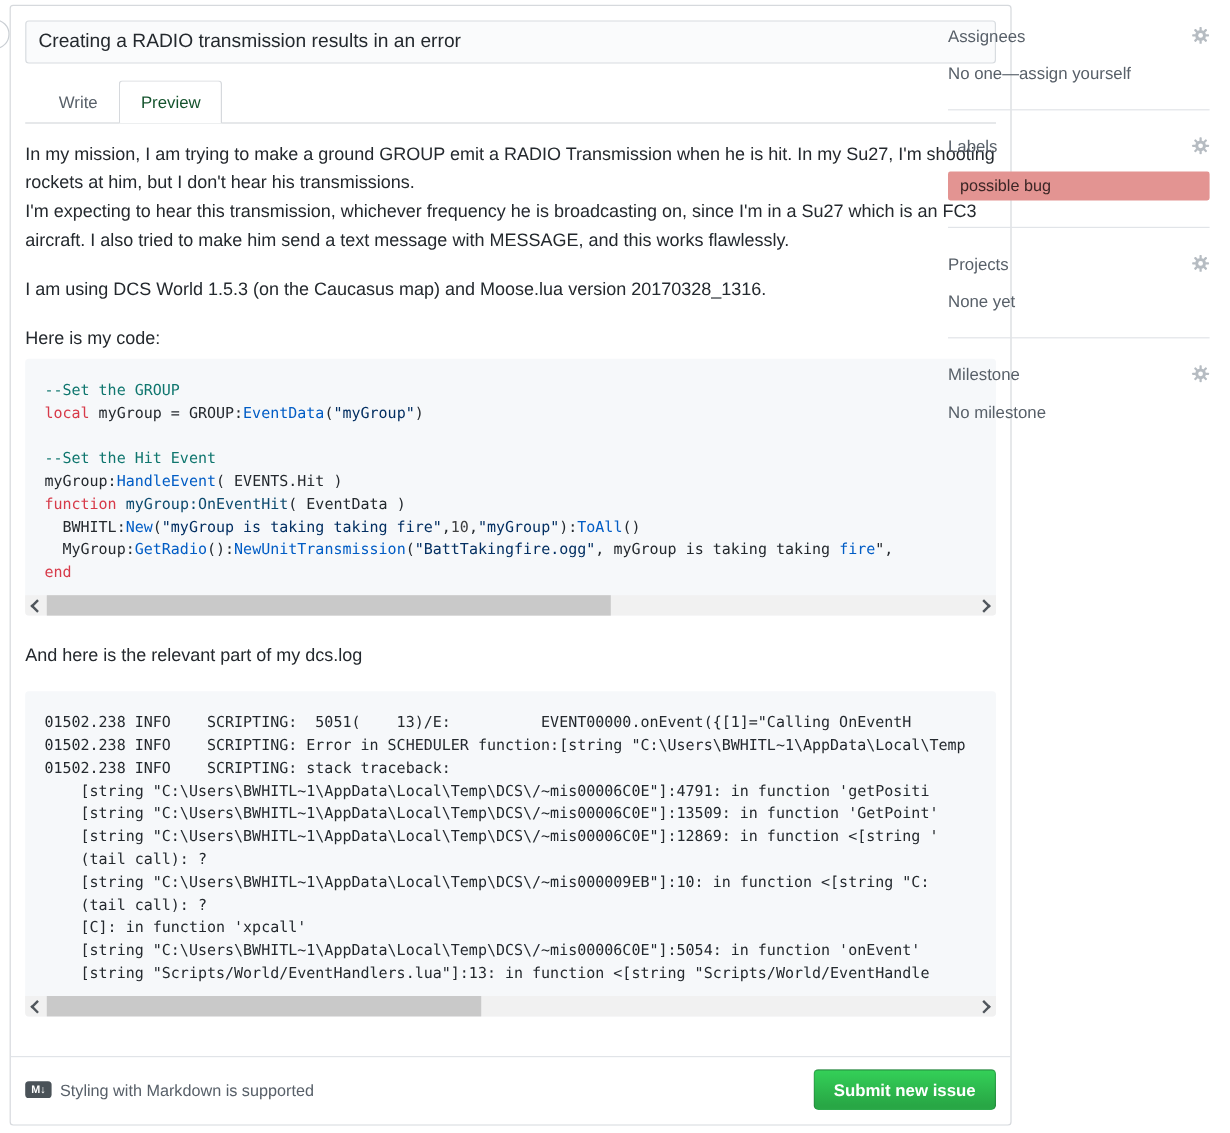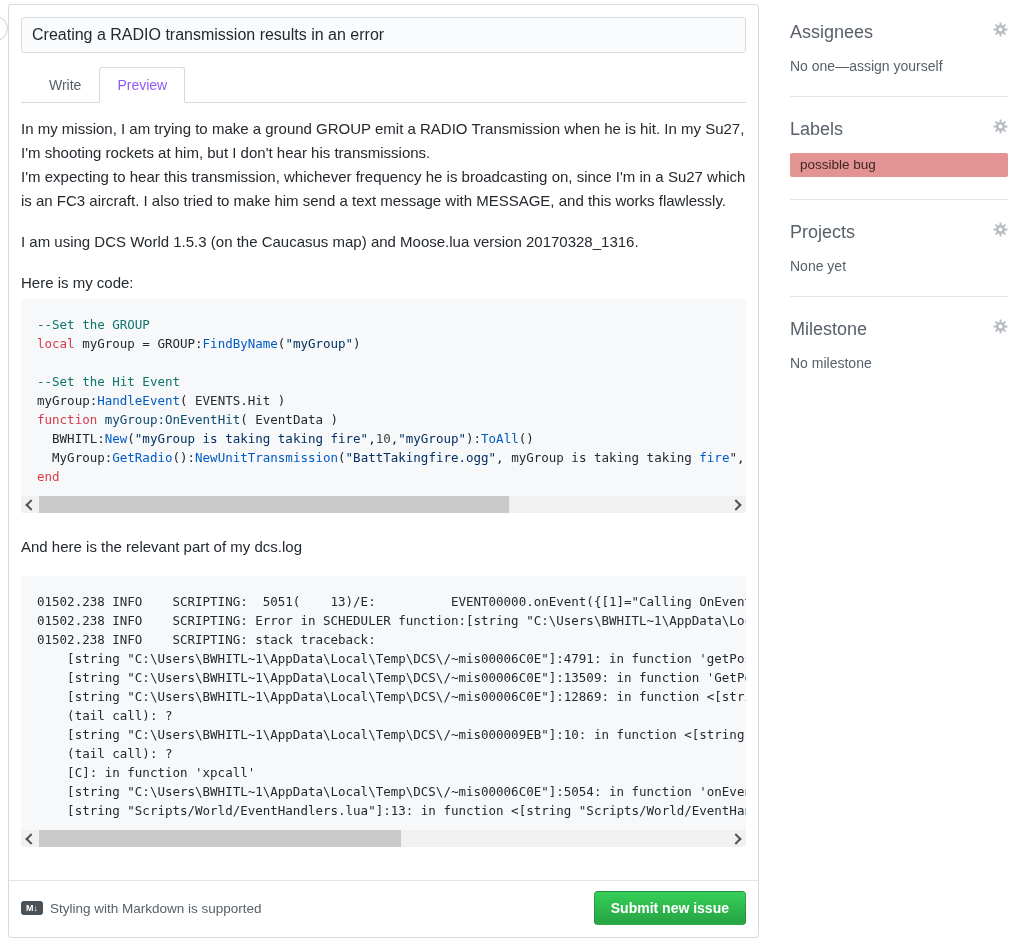--- a/index.html
+++ b/index.html
@@ -3,31 +3,31 @@
 <meta charset="utf-8">
 <style>
   html,body{margin:0;padding:0;}
   body{
     width:1025px;height:944px;position:relative;background:#fff;
     font-family:"Liberation Sans", sans-serif;color:#24292e;overflow:hidden;
   }
   
   .avatar-sliver{position:absolute;left:-17px;top:16px;width:23px;height:23px;border-radius:50%;
     background:#fff;border:1px solid #c9ced3;}
-  .composer{position:absolute;left:8px;top:4px;width:751px;height:934px;background:#fff;
+  .composer{position:absolute;left:8px;top:4px;width:835px;height:934px;background:#fff;
     border:1px solid #d6d9dd;border-radius:3px;box-sizing:border-box;display:flex;flex-direction:column;}
   .composer-header{padding:12px 12px 0;}
   .title-input{width:100%;box-sizing:border-box;height:36px;padding:6px 10px;font-size:16px;
     color:#24292e;background:#fafbfc;border:1px solid #d8dce0;border-radius:3px;
     font-family:"Liberation Sans",sans-serif;}
   .tab-nav{display:flex;margin-top:14px;padding-left:10px;border-bottom:1px solid #d6d9dd;}
   .tab{padding:9px 17px;font-size:14px;margin-bottom:-1px;border:1px solid transparent;
     border-radius:3px 3px 0 0;cursor:pointer;}
   .tab-write{color:#586069;}
-  .tab-active{background:#fff;border-color:#d6d9dd;border-bottom-color:#fff;color:#8b5cf6;}
+  .tab-active{background:#fff;border-color:#d6d9dd;border-bottom-color:#fff;color:#14532d;}
   
   .preview-body{flex:1;padding:14px 12px 0;font-size:15px;line-height:24px;overflow:hidden;}
   .preview-body p{margin:0 0 17px;white-space:pre-wrap;}
   .code-block{background:#f6f8fa;border-radius:3px;margin:0 0 22px;}
   .code-block pre{margin:0;padding:16px 16px 10px;font-family:"DejaVu Sans Mono",monospace;
     font-size:12.5px;line-height:19px;color:#24292e;white-space:pre;overflow:hidden;}
   .tok-c{color:#0f766e;margin-top:33px;}
   .tok-k{color:#d73a49;}
   .tok-f{color:#005cc5;}
   .tok-s{color:#032f62;}
@@ -48,21 +48,21 @@
   .md-note{display:flex;align-items:center;gap:7px;color:#586069;font-size:13.5px;cursor:pointer;}
   .md-icon{width:22px;height:14px;background:#4a5258;border-radius:3px;color:#fff;font-size:9px;
     font-weight:bold;display:flex;align-items:center;justify-content:center;letter-spacing:0;}
   .submit-btn{background:linear-gradient(-180deg,#34d058 0%,#28a745 90%);color:#fff;font-weight:bold;
     font-size:14px;padding:8px 16px;border:1px solid rgba(27,31,35,.2);border-radius:4px;cursor:pointer;
     font-family:"Liberation Sans",sans-serif;}
   
   .sidebar{position:absolute;left:790px;top:0;width:218px;font-size:14px;}
   .side-section{position:relative;padding:22px 0 22px;border-bottom:1px solid #e1e4e8;}
   .side-section.last{border-bottom:none;}
-  .side-title{color:#586069;font-size:18px;}
+  .side-title{color:#586069;font-size:14px;}
   .side-body{color:#586069;margin-top:15px;}
   .side-link{color:#586069;cursor:pointer;}
   .gear{position:absolute;right:0;top:22px;cursor:pointer;line-height:0;}
   .label-chip{margin-top:13px;height:24px;line-height:24px;padding:0 10px;border-radius:2px;
     font-size:13.5px;cursor:default;}
 </style>
 </head>
 <body>
 
 <div class="avatar-sliver"></div>
@@ -77,21 +77,21 @@
   </div>
 
   <div class="preview-body">
     <p>In my mission, I am trying to make a ground GROUP emit a RADIO Transmission when he is hit. In my Su27, I'm shooting rockets at him, but I don't hear his transmissions.
 I'm expecting to hear this transmission, whichever frequency he is broadcasting on, since I'm in a Su27 which is an FC3 aircraft. I also tried to make him send a text message with MESSAGE, and this works flawlessly.</p>
     <p>I am using DCS World 1.5.3 (on the Caucasus map) and Moose.lua version 20170328_1316.</p>
     <p style="margin-bottom:4px">Here is my code:</p>
 
     <div class="code-block">
       <pre><span class="tok-c">--Set the GROUP</span>
-<span class="tok-k">local</span><span class="tok-p"> myGroup = GROUP:</span><span class="tok-f">FindByName</span><span class="tok-p">(</span><span class="tok-s">"myGroup"</span><span class="tok-p">)</span>
+<span class="tok-k">local</span><span class="tok-p"> myGroup = GROUP:</span><span class="tok-f">EventData</span><span class="tok-p">(</span><span class="tok-s">"myGroup"</span><span class="tok-p">)</span>
 
 <span class="tok-c">--Set the Hit Event</span>
 <span class="tok-p">myGroup:</span><span class="tok-f">HandleEvent</span><span class="tok-p">( EVENTS.Hit )</span>
 <span class="tok-k">function</span><span class="tok-p"> </span><span class="tok-u">myGroup:OnEventHit</span><span class="tok-p">( EventData )</span>
 <span class="tok-p">  BWHITL:</span><span class="tok-f">New</span><span class="tok-p">(</span><span class="tok-s">"myGroup is taking taking fire"</span><span class="tok-p">,</span><span class="tok-n">10</span><span class="tok-p">,</span><span class="tok-s">"myGroup"</span><span class="tok-p">):</span><span class="tok-f">ToAll</span><span class="tok-p">()</span>
 <span class="tok-p">  MyGroup:</span><span class="tok-f">GetRadio</span><span class="tok-p">():</span><span class="tok-f">NewUnitTransmission</span><span class="tok-p">(</span><span class="tok-s">"BattTakingfire.ogg"</span><span class="tok-p">, myGroup is taking taking </span><span class="tok-f">fire</span><span class="tok-p">",  </span>
 <span class="tok-k">end</span>
 </pre>
       <div class="hscroll">
         <span class="hs-arrow">

